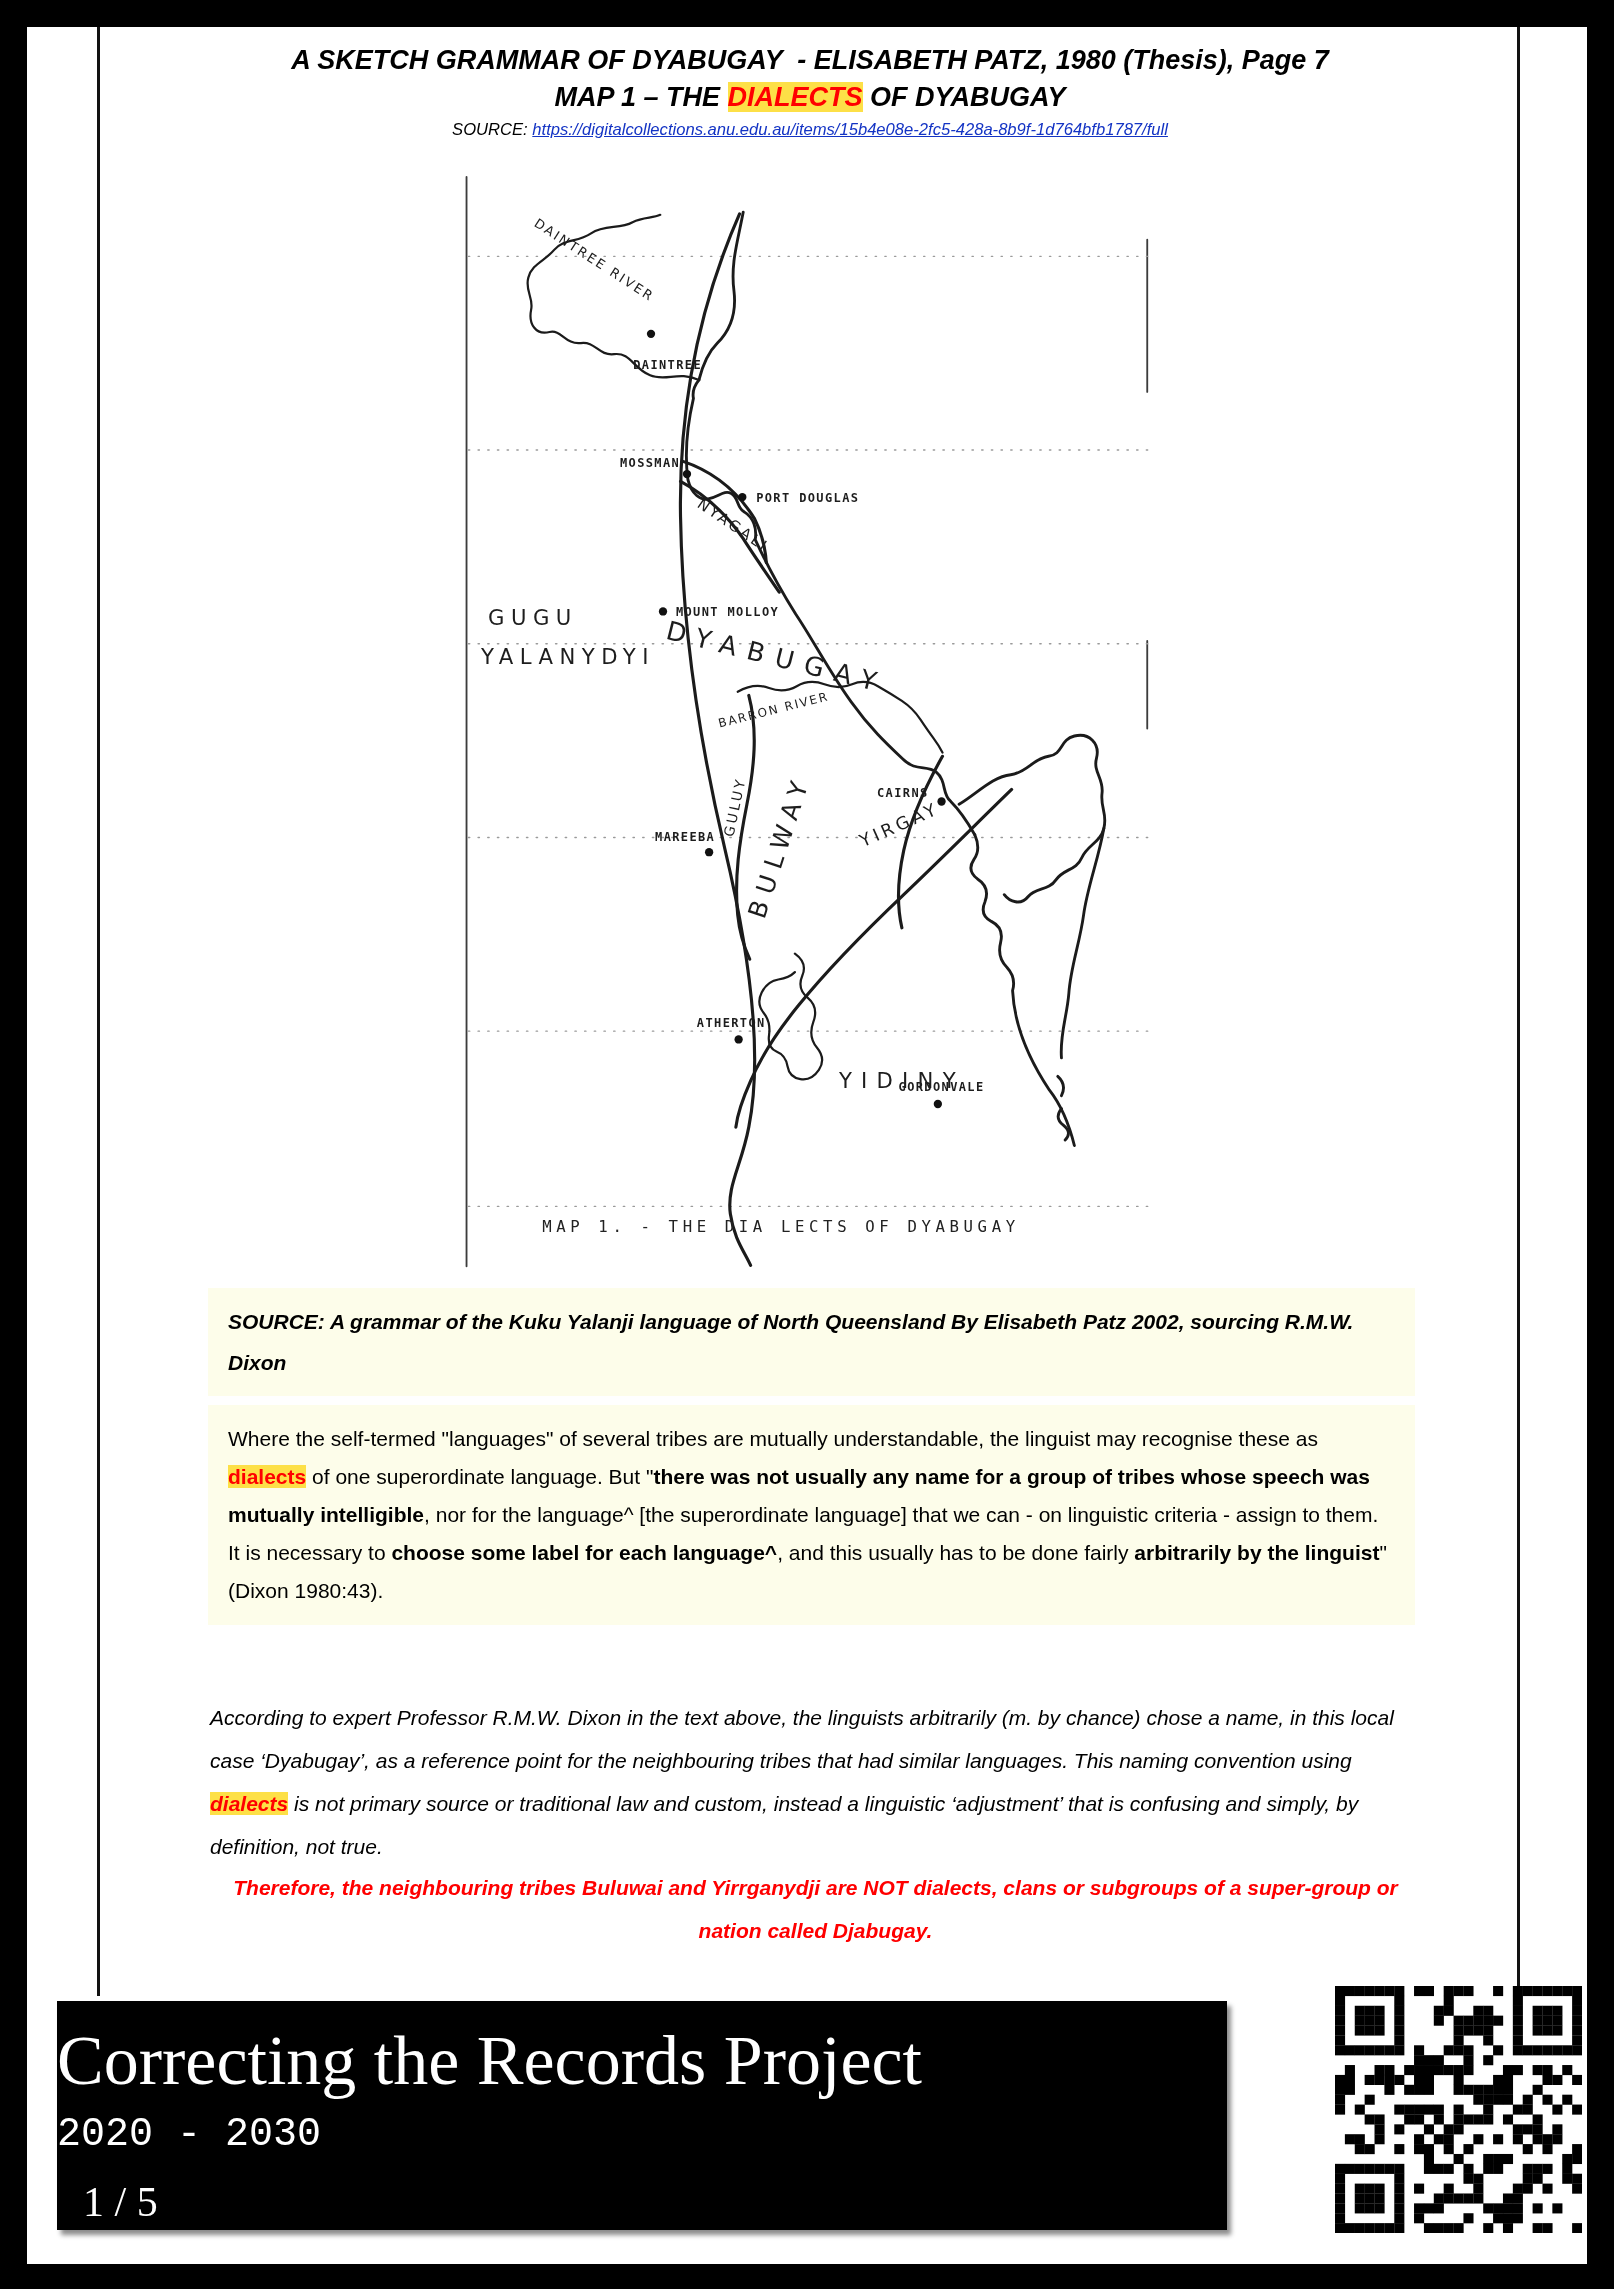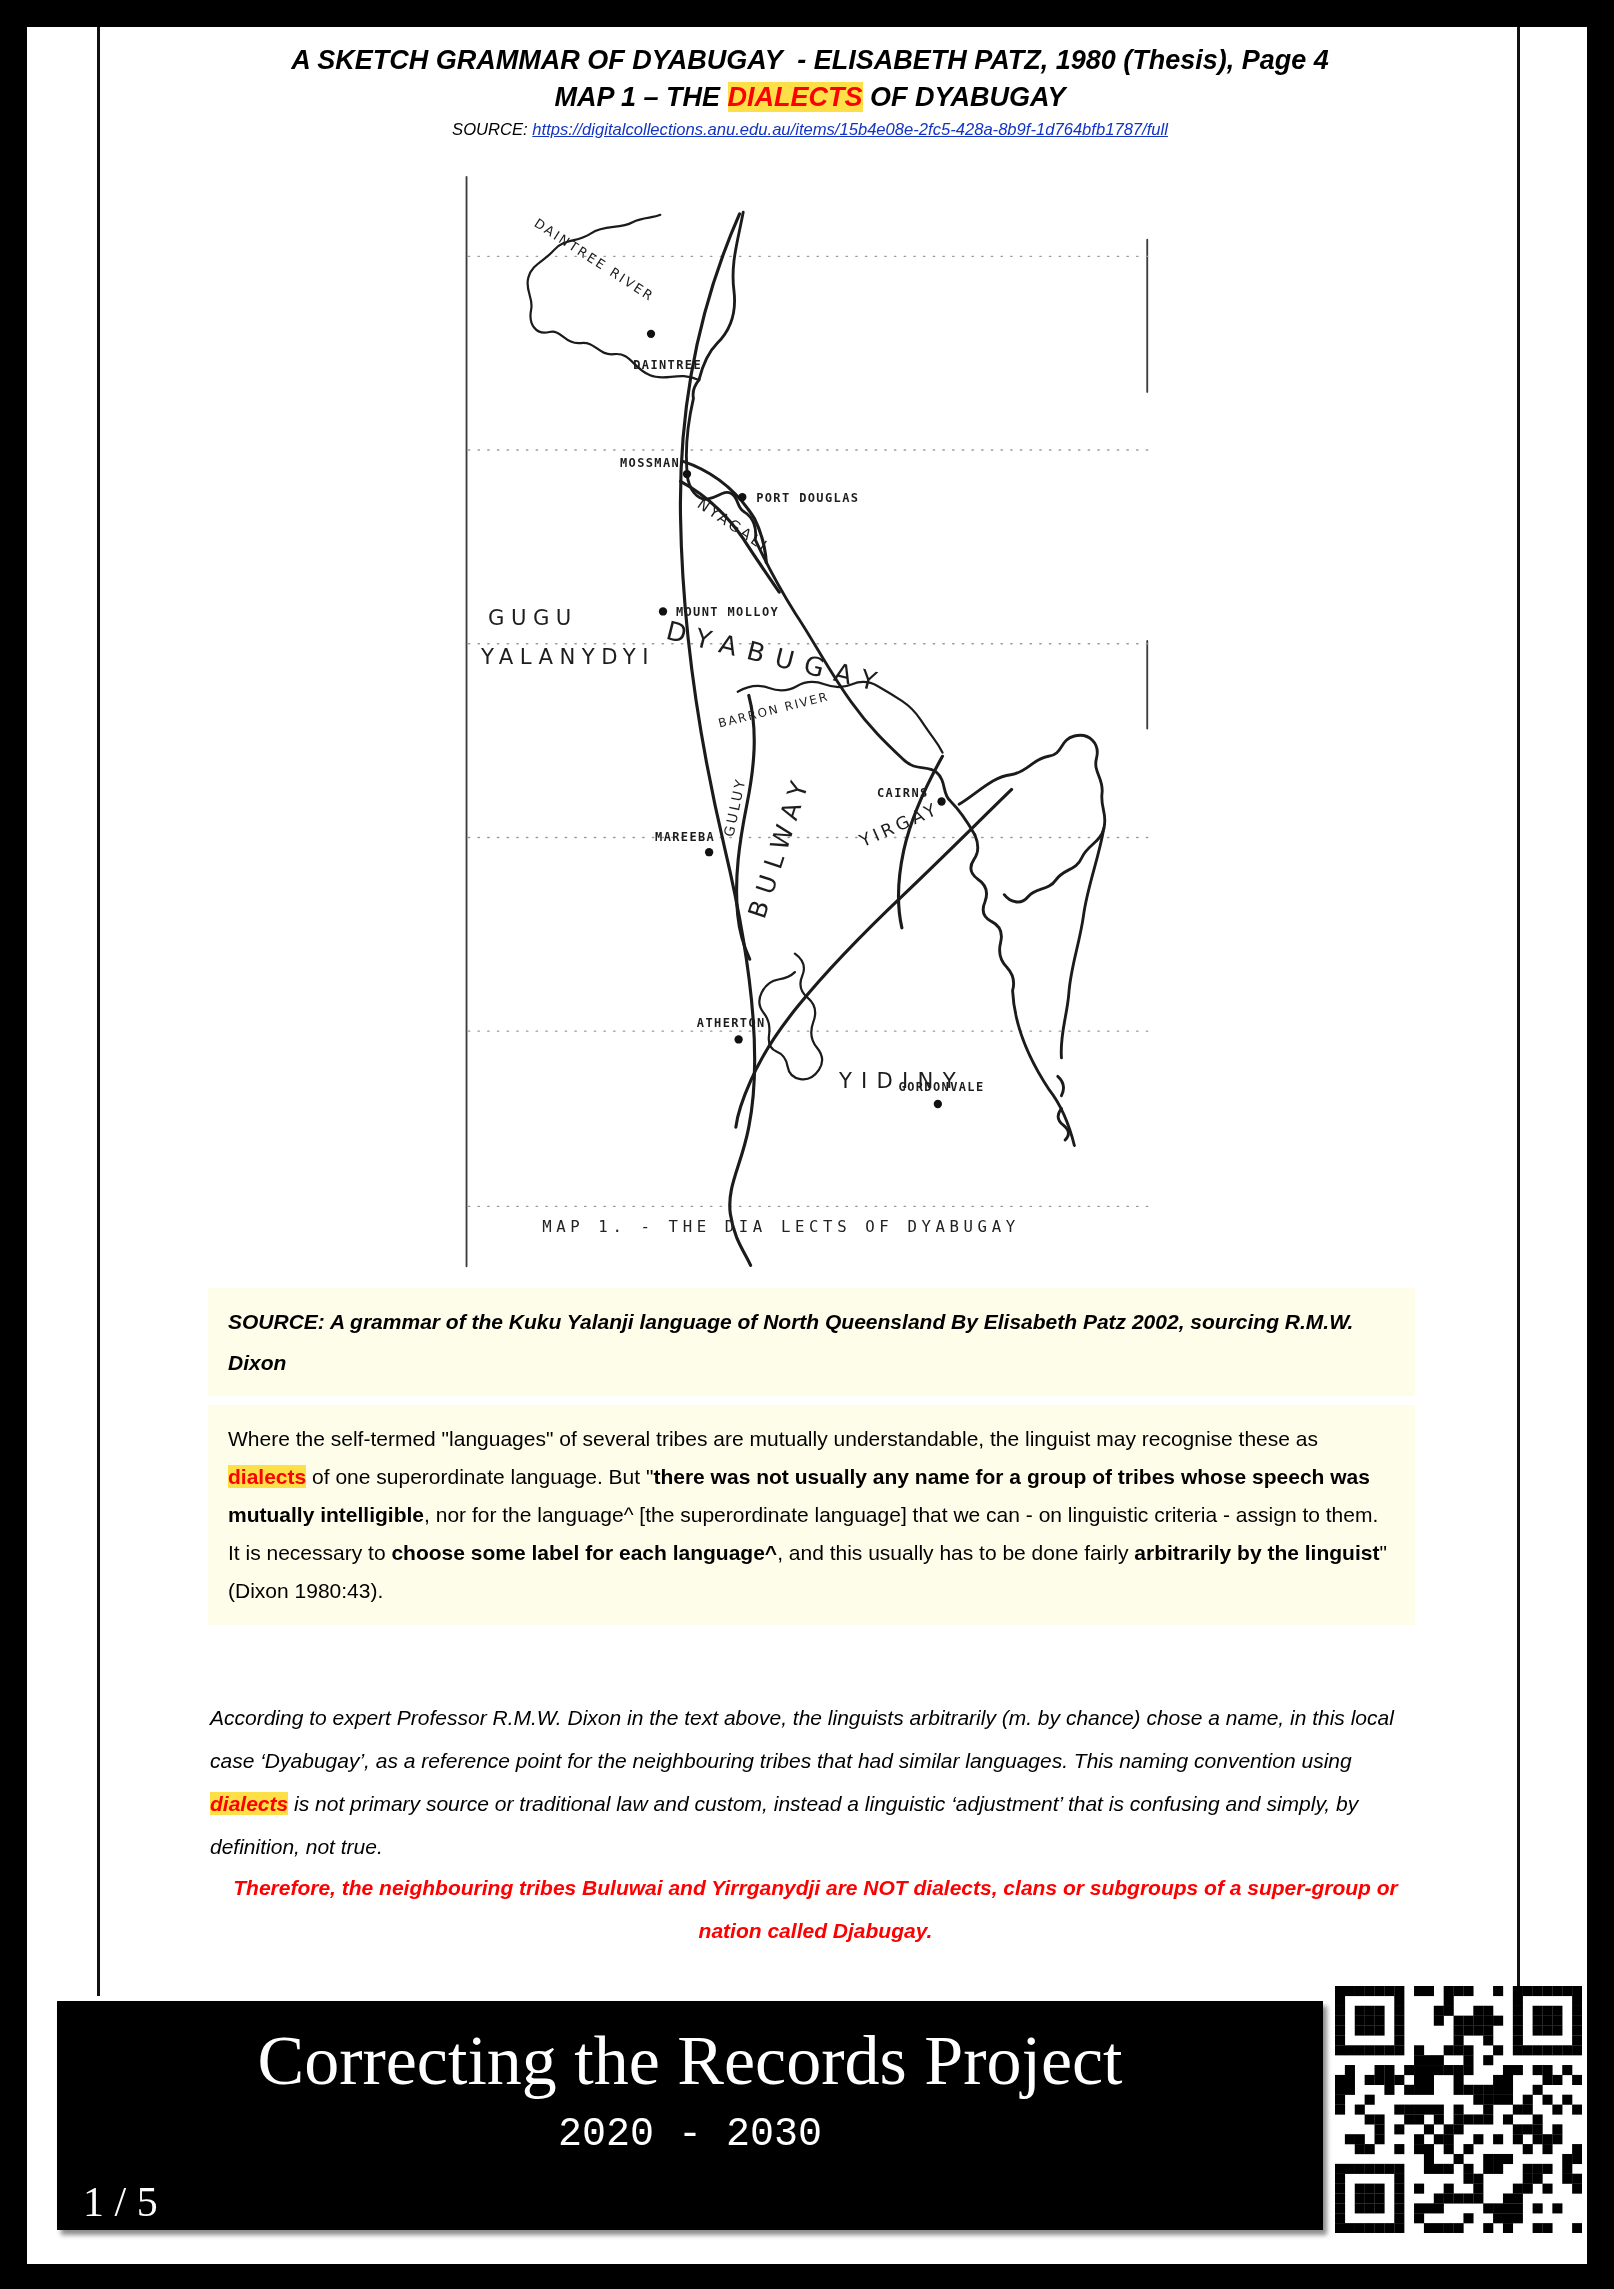--- a/index.html
+++ b/index.html
@@ -38,40 +38,40 @@
   
   .note{position:absolute;left:208px;width:1207px;background:#fdfdea;color:#000;box-sizing:border-box;}
   .src-note{top:1288px;padding:13px 20px;font-size:21px;font-weight:bold;font-style:italic;line-height:41px;}
   .quote{top:1405px;padding:14.8px 20px;font-size:21px;line-height:38px;}
   .quote .b{font-weight:bold;}
   .para{position:absolute;left:210px;width:1211px;color:#000;}
   .analysis{top:1696px;font-size:21px;font-style:italic;line-height:43px;}
   .warning{top:1866px;font-size:21px;font-style:italic;font-weight:bold;color:#ff0000;line-height:43px;text-align:center;}
 
   
-  .banner{position:absolute;left:57px;top:2001px;width:1266px;height:229px;background:#000;color:#fff;
-          text-align:center;box-shadow:3.7px 4.6px 4.6px rgba(0,0,0,.45);}
+  .banner{position:absolute;left:57px;top:2001px;width:1170px;height:229px;background:#000;color:#fff;
+          text-align:left;box-shadow:3.7px 4.6px 4.6px rgba(0,0,0,.45);}
   .banner .bt{font-family:"Liberation Serif",serif;font-size:70px;line-height:72px;margin-top:24px;}
   .banner .by{font-family:Liberation Mono, monospace;font-size:40px;line-height:61px;margin-top:7.4px;}
   .banner .pg{position:absolute;left:26px;bottom:3.7px;font-family:"Liberation Serif",serif;font-size:42px;margin-top:26px;}
   .qr{position:absolute;left:1335px;top:1986px;width:247px;height:247px;background:#fff;}
 </style>
 </head>
 <body>
 
 <div class="page">
   <div class="frame top"></div>
   <div class="frame bottom"></div>
   <div class="frame left"></div>
   <div class="frame right"></div>
   <div class="rule l"></div>
   <div class="rule r"></div>
 
   <div class="hdr">
-    <div class="t1">A SKETCH GRAMMAR OF DYABUGAY  - ELISABETH PATZ, 1980 (Thesis), Page 4</div>
+    <div class="t1">A SKETCH GRAMMAR OF DYABUGAY  - ELISABETH PATZ, 1980 (Thesis), Page 7</div>
     <div class="t2"><span>MAP 1 – THE </span><span class="hl" style="font-style:italic">DIALECTS</span><span> OF DYABUGAY</span></div>
     <div class="t3"><span>SOURCE: </span><a href="#">https://digitalcollections.anu.edu.au/items/15b4e08e-2fc5-428a-8b9f-1d764bfb1787/full</a></div>
   </div>
 
   <div class="map">
     <svg width="701" height="1098" viewBox="0 0 760 1190">
 
       <path class="scan" d="M6,2 V1183"></path>
       <path class="scan" d="M744,70 V235 M744,505 V600"></path>
 

